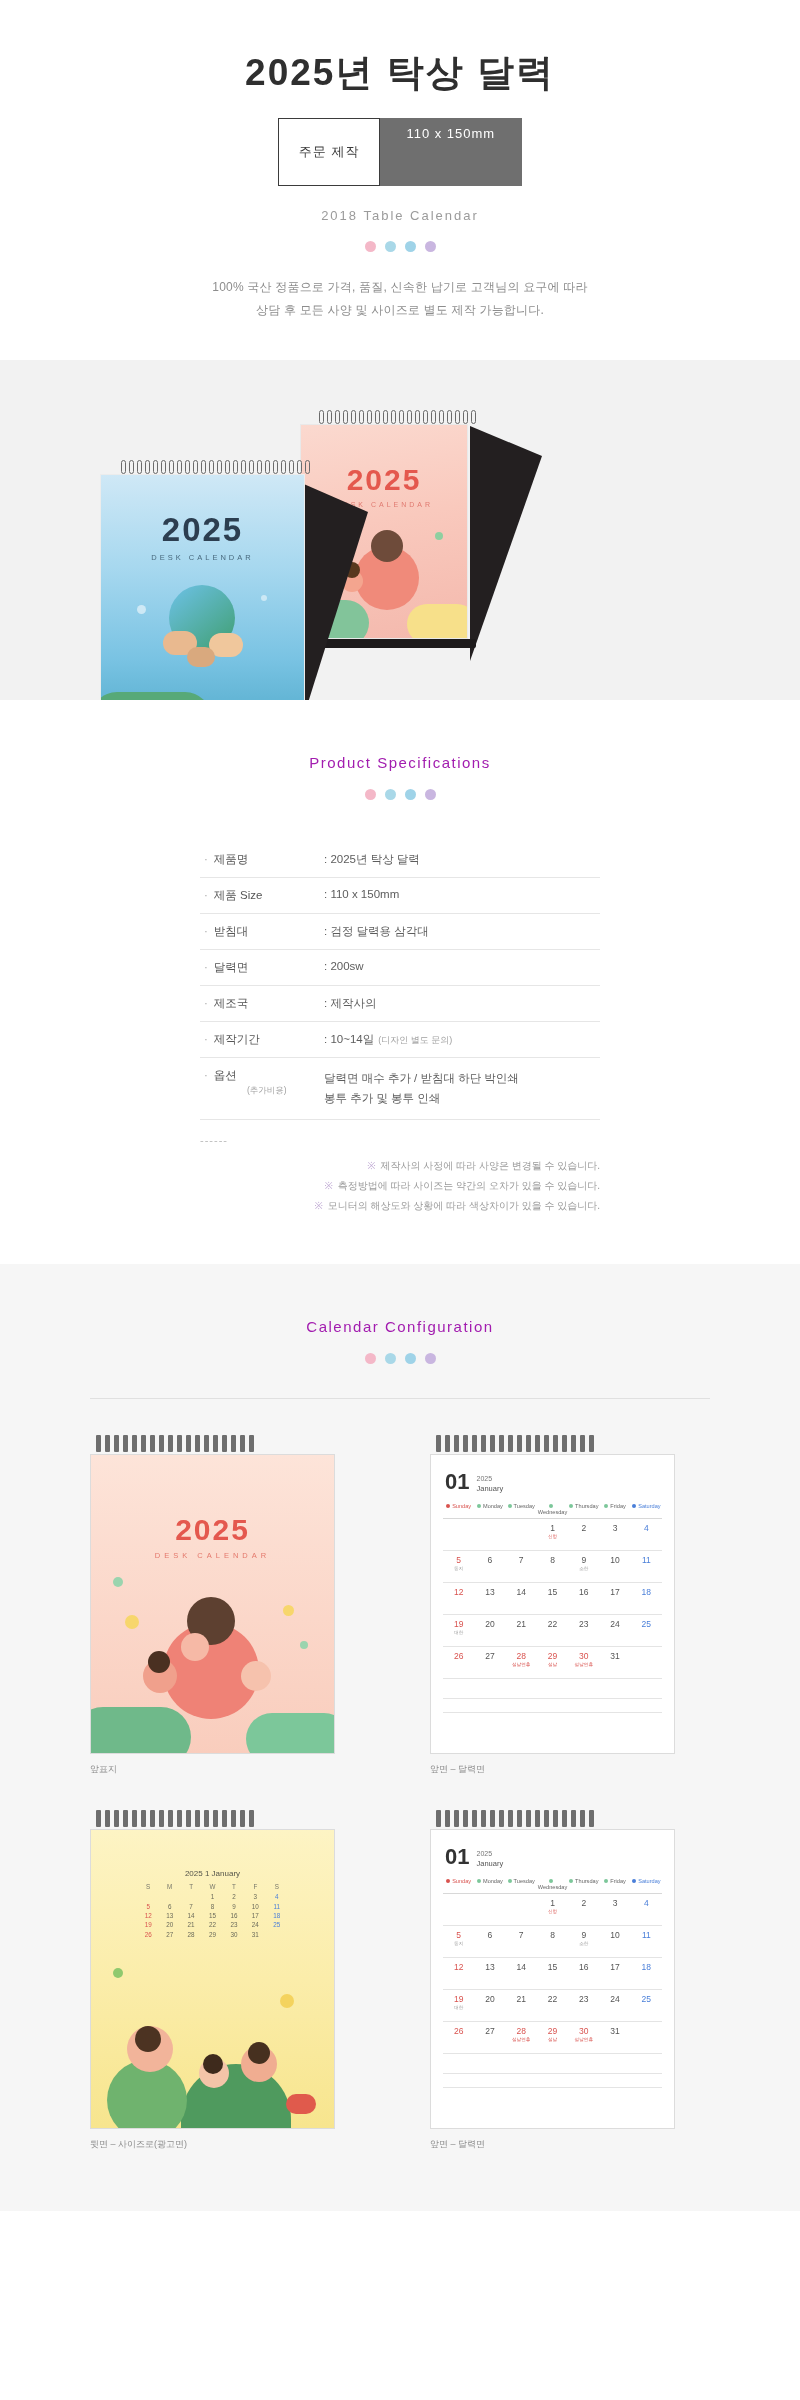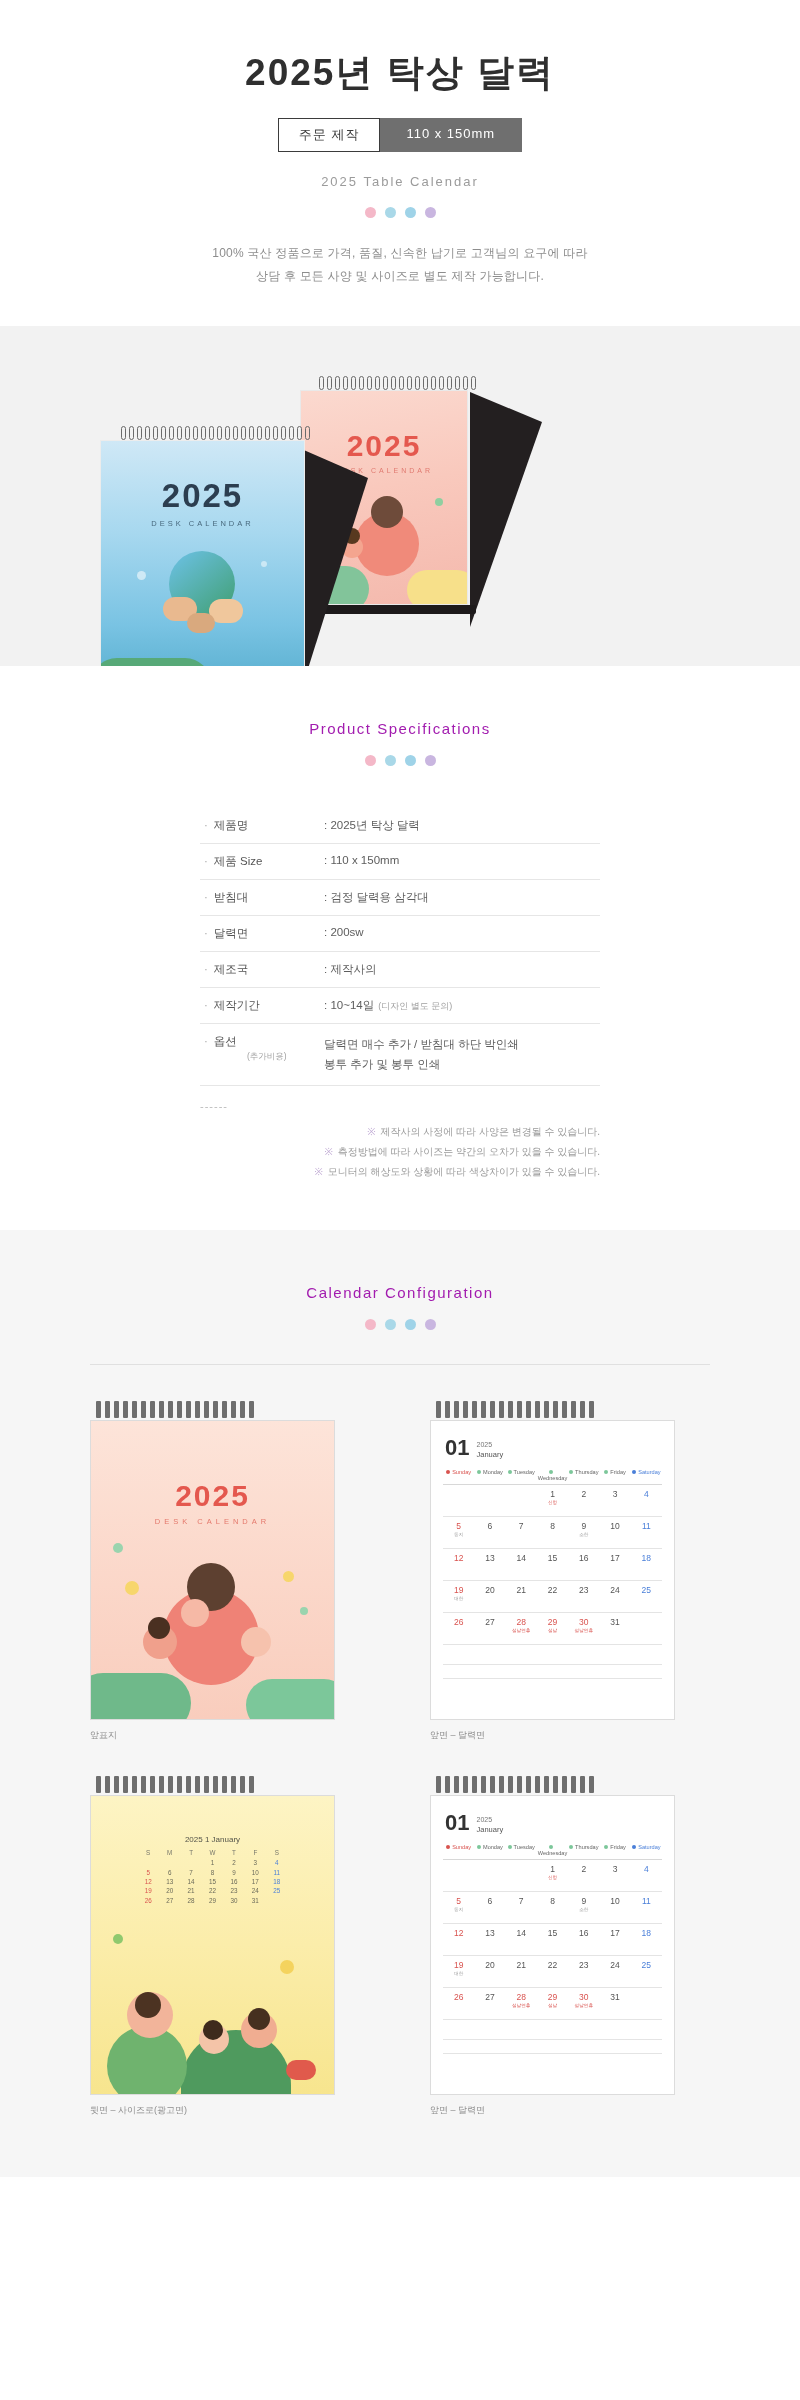--- a/index.html
+++ b/index.html
@@ -24,21 +24,21 @@
   .badge-row {
     display: flex;
     justify-content: center;
     align-items: stretch;
     margin-bottom: 22px;
   }
   .badge-left {
     border: 1px solid #3b3b3b;
     color: #3b3b3b;
     font-size: 13px;
-    padding: 7px 20px;
+    padding: 24px 20px;
     letter-spacing: 1px;
     background: #fff;
   }
   .badge-right {
     background: #6f6f6f;
     color: #ffffff;
     font-size: 13px;
     padding: 7px 26px;
     letter-spacing: 1px;
     border: 1px solid #6f6f6f;
@@ -268,21 +268,21 @@
 <div class="page">
 
   <div class="header">
     <div class="main-title">2025년 탁상 달력</div>
 
     <div class="badge-row">
       <div class="badge-left">주문 제작</div>
       <div class="badge-right">110 x 150mm</div>
     </div>
 
-    <div class="subtitle-en">2025 Table Calendar</div>
+    <div class="subtitle-en">2018 Table Calendar</div>
 
     <div class="dots">
       <span class="dot" style="background:#f4b8c8"></span>
       <span class="dot" style="background:#a9d8e8"></span>
       <span class="dot" style="background:#9fd3e8"></span>
       <span class="dot" style="background:#c9b6e0"></span>
     </div>
 
     <div class="desc">
       <div>100% 국산 정품으로 가격, 품질, 신속한 납기로 고객님의 요구에 따라</div>

